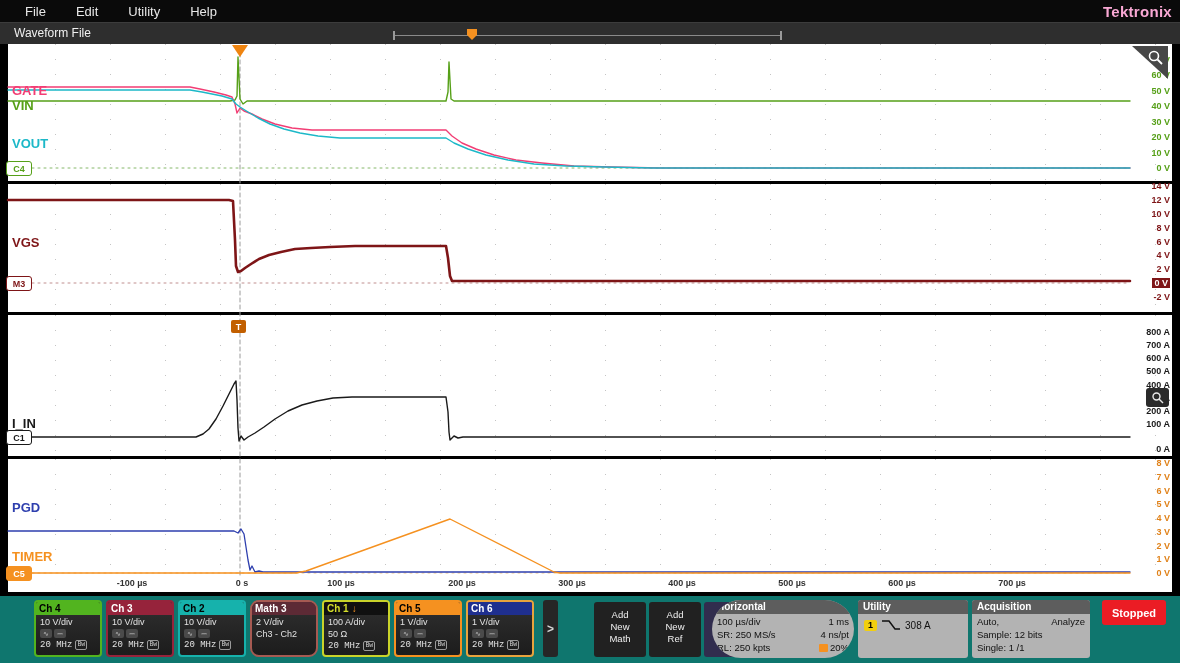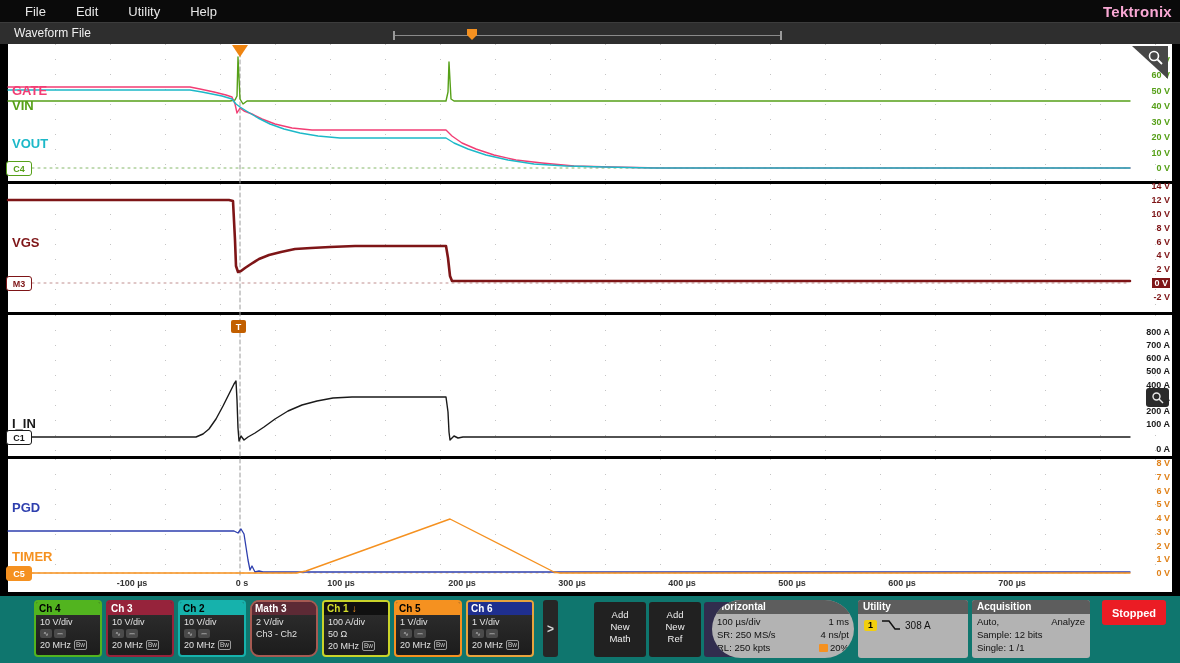--- a/index.html
+++ b/index.html
@@ -47,21 +47,21 @@
   #zoom-tag{position:absolute;left:1146px;top:388px;width:23px;height:19px;background:#2a2a2a;border-radius:3px;display:flex;align-items:center;justify-content:center;}
 
   
   #bottombar{position:absolute;top:596px;left:0;width:1180px;height:67px;background:#0f766e;}
   #badges{position:absolute;top:4px;left:34px;display:flex;gap:4px;}
   .badge{width:68px;height:57px;border:2px solid #888;border-radius:4px;background:linear-gradient(#303030,#1c1c1c);overflow:hidden;box-sizing:border-box;cursor:default;}
   .badge-title{height:13px;display:flex;align-items:center;gap:3px;padding:0 3px;font-size:10px;font-weight:bold;}
   .badge-row{font-size:9px;color:#e2e2e2;padding:2px 0 0 4px;line-height:10px;}
   .badge-icons{display:flex;gap:2px;padding:2px 0 0 4px;}
   .chip{width:12px;height:9px;background:#4a4a4a;border-radius:2px;color:#c5c5c5;font-size:7px;line-height:9px;text-align:center;}
-  .badge-freq{display:flex;align-items:flex-start;gap:3px;font-size:9px;color:#e2e2e2;padding:2px 0 0 4px;}
+  .badge-freq{display:flex;align-items:flex-start;gap:3px;font-size:9px;color:#e2e2e2;padding:2px 0 0 4px;font-family:Liberation Mono, monospace;}
   .bw{font-size:6.5px;border:1px solid #9a9a9a;color:#c9c9c9;border-radius:2px;padding:0 1px;line-height:8px;}
 
   #more-btn{position:absolute;top:4px;left:543px;width:15px;height:57px;background:#262626;border-radius:3px;color:#d5d5d5;
             display:flex;align-items:center;justify-content:center;font-size:12px;font-weight:bold;}
   #addbtns{position:absolute;top:6px;left:594px;display:flex;gap:3px;}
   .addbtn{width:52px;height:55px;border-radius:3px;color:#f0f0f0;font-size:9.5px;line-height:12px;text-align:center;padding-top:7px;box-sizing:border-box;background:#212121;}
 
   .panel{position:absolute;top:4px;height:58px;background:#b3b3b3;border-radius:3px;overflow:hidden;box-sizing:border-box;}
   #panel-horizontal{left:712px;width:142px;border-radius:29px;}
   #panel-trigger{left:858px;width:110px;}

